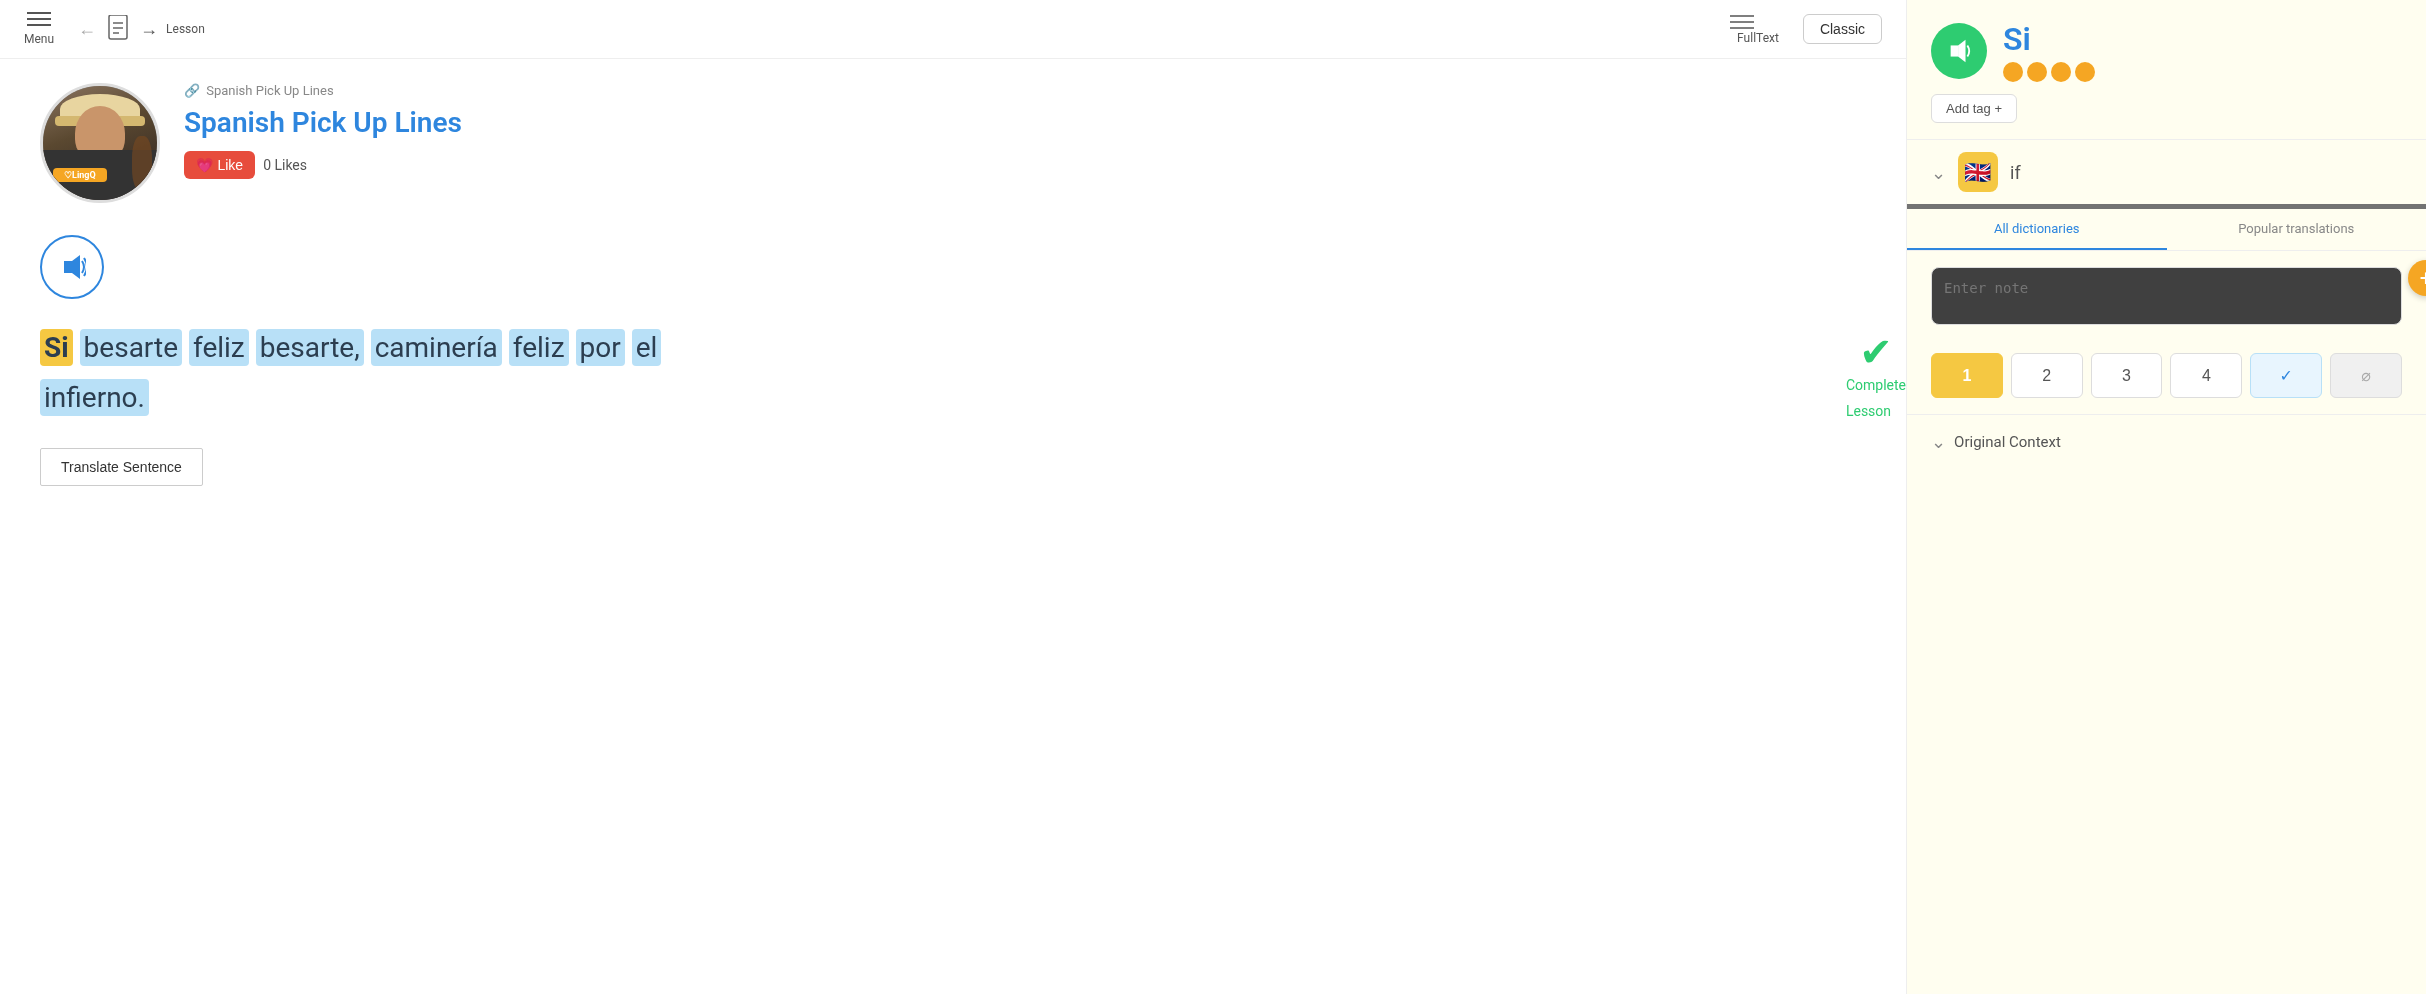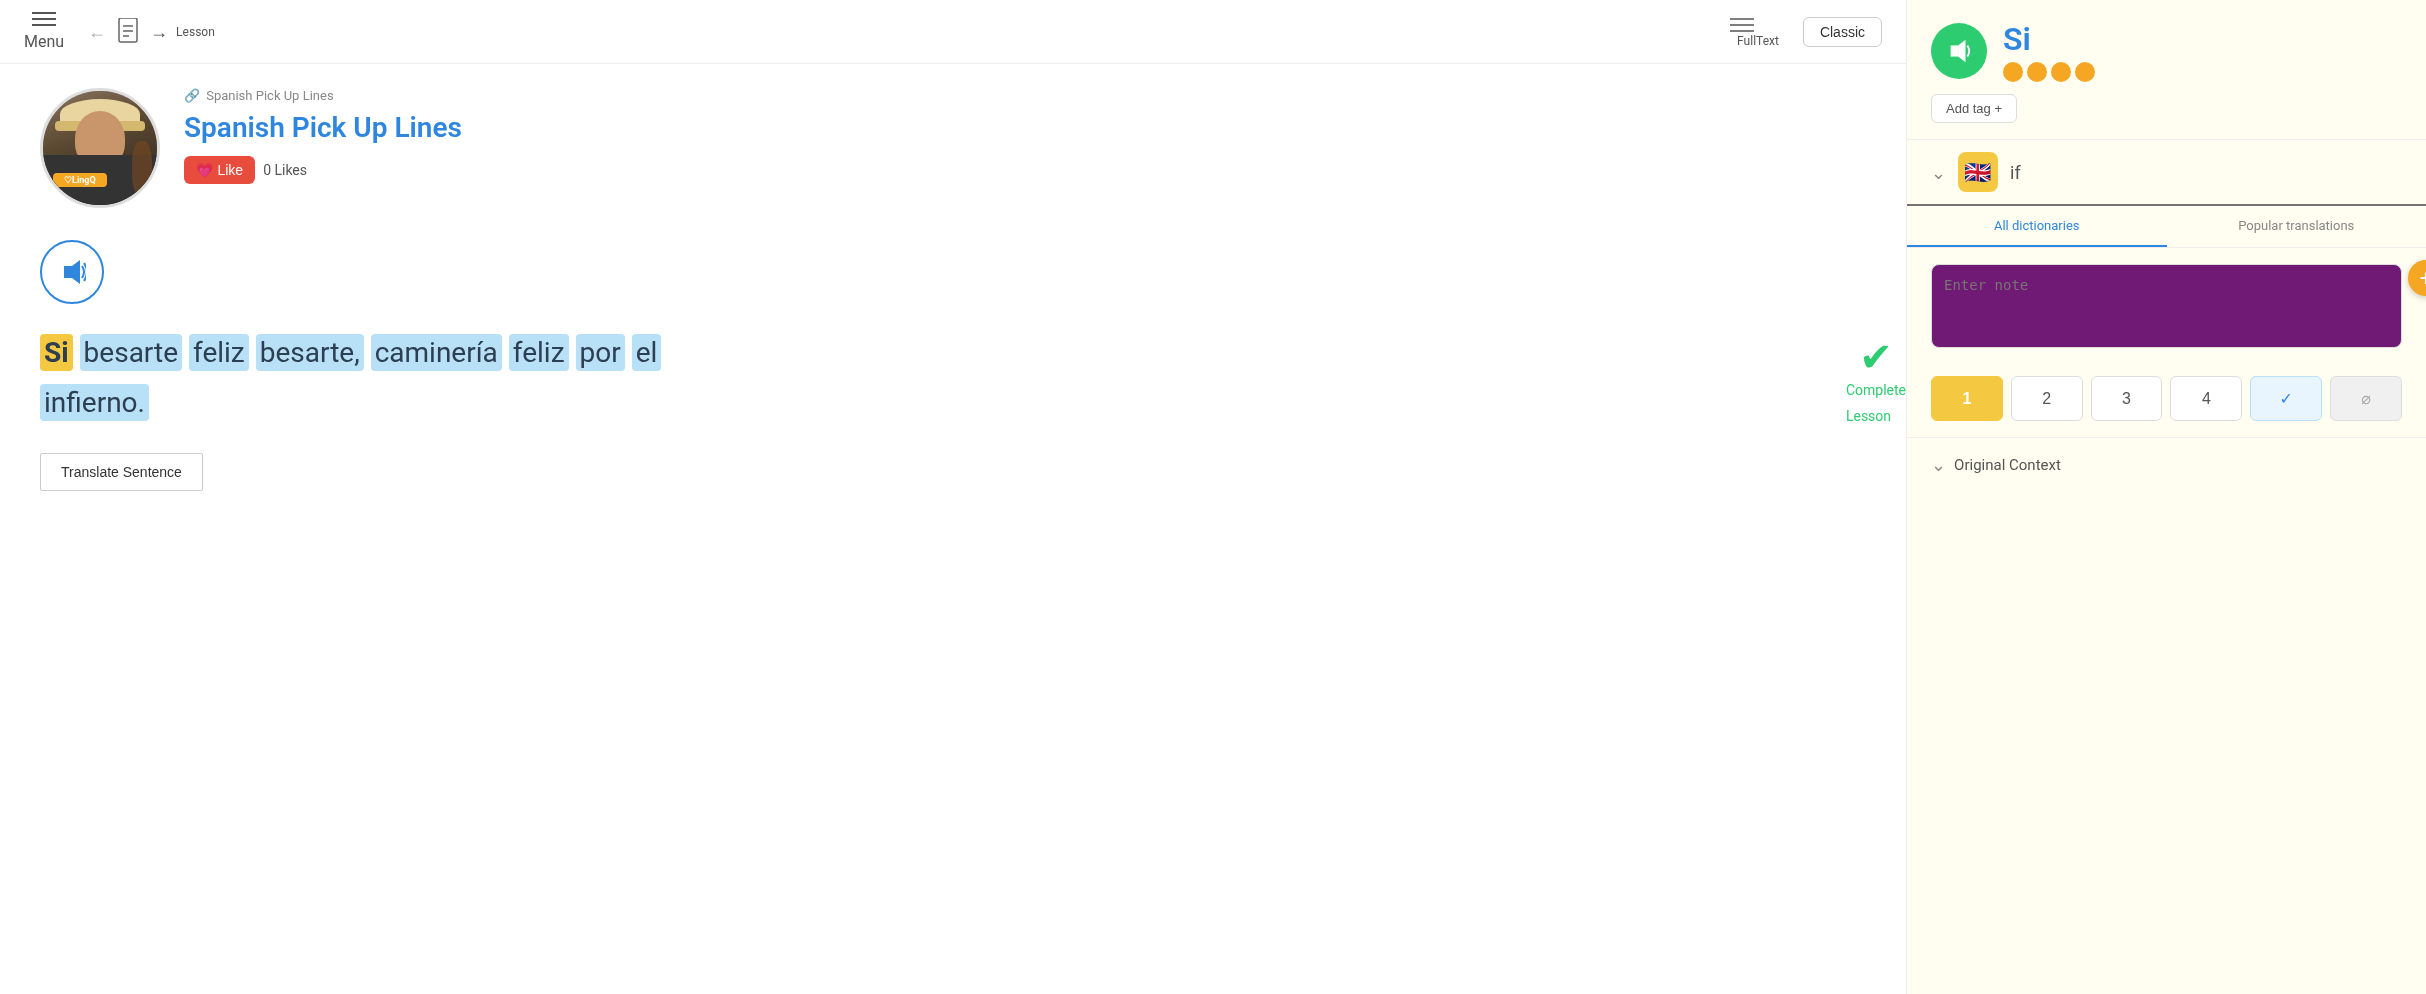--- a/index.html
+++ b/index.html
@@ -33,21 +33,21 @@
       gap: 4px;
       cursor: pointer;
       align-items: center;
     }
     .hamburger-line {
       width: 24px;
       height: 2px;
       background: #555;
     }
     .nav-menu-label {
-      font-size: 16px;
+      font-size: 12px;
       color: #555;
       margin-top: 2px;
     }
     .nav-lesson {
       display: flex;
       align-items: center;
       gap: 8px;
     }
     .nav-arrow {
       font-size: 18px;
@@ -311,21 +311,21 @@
       font-size: 22px;
     }
     .translation-word {
       font-size: 18px;
       color: #555;
     }
 
     
     .dict-tabs {
       display: flex;
-      border-top: 2px solid #737373;
+      border-top: 5px solid #737373;
       border-bottom: 1px solid #eee;
     }
     .dict-tab {
       flex: 1;
       padding: 12px;
       text-align: center;
       font-size: 13px;
       color: #888;
       cursor: pointer;
     }
@@ -338,23 +338,23 @@
     .note-area {
       padding: 16px 24px;
     }
     .note-input {
       width: 100%;
       border: 1px solid #ddd;
       border-radius: 8px;
       padding: 12px;
       font-size: 14px;
       color: #999;
-      background: #701a75;
+      background: #404040;
       resize: none;
-      height: 84px;
+      height: 58px;
       outline: none;
     }
 
     
     .status-row {
       display: flex;
       gap: 8px;
       padding: 8px 24px 16px;
     }
     .status-btn {

